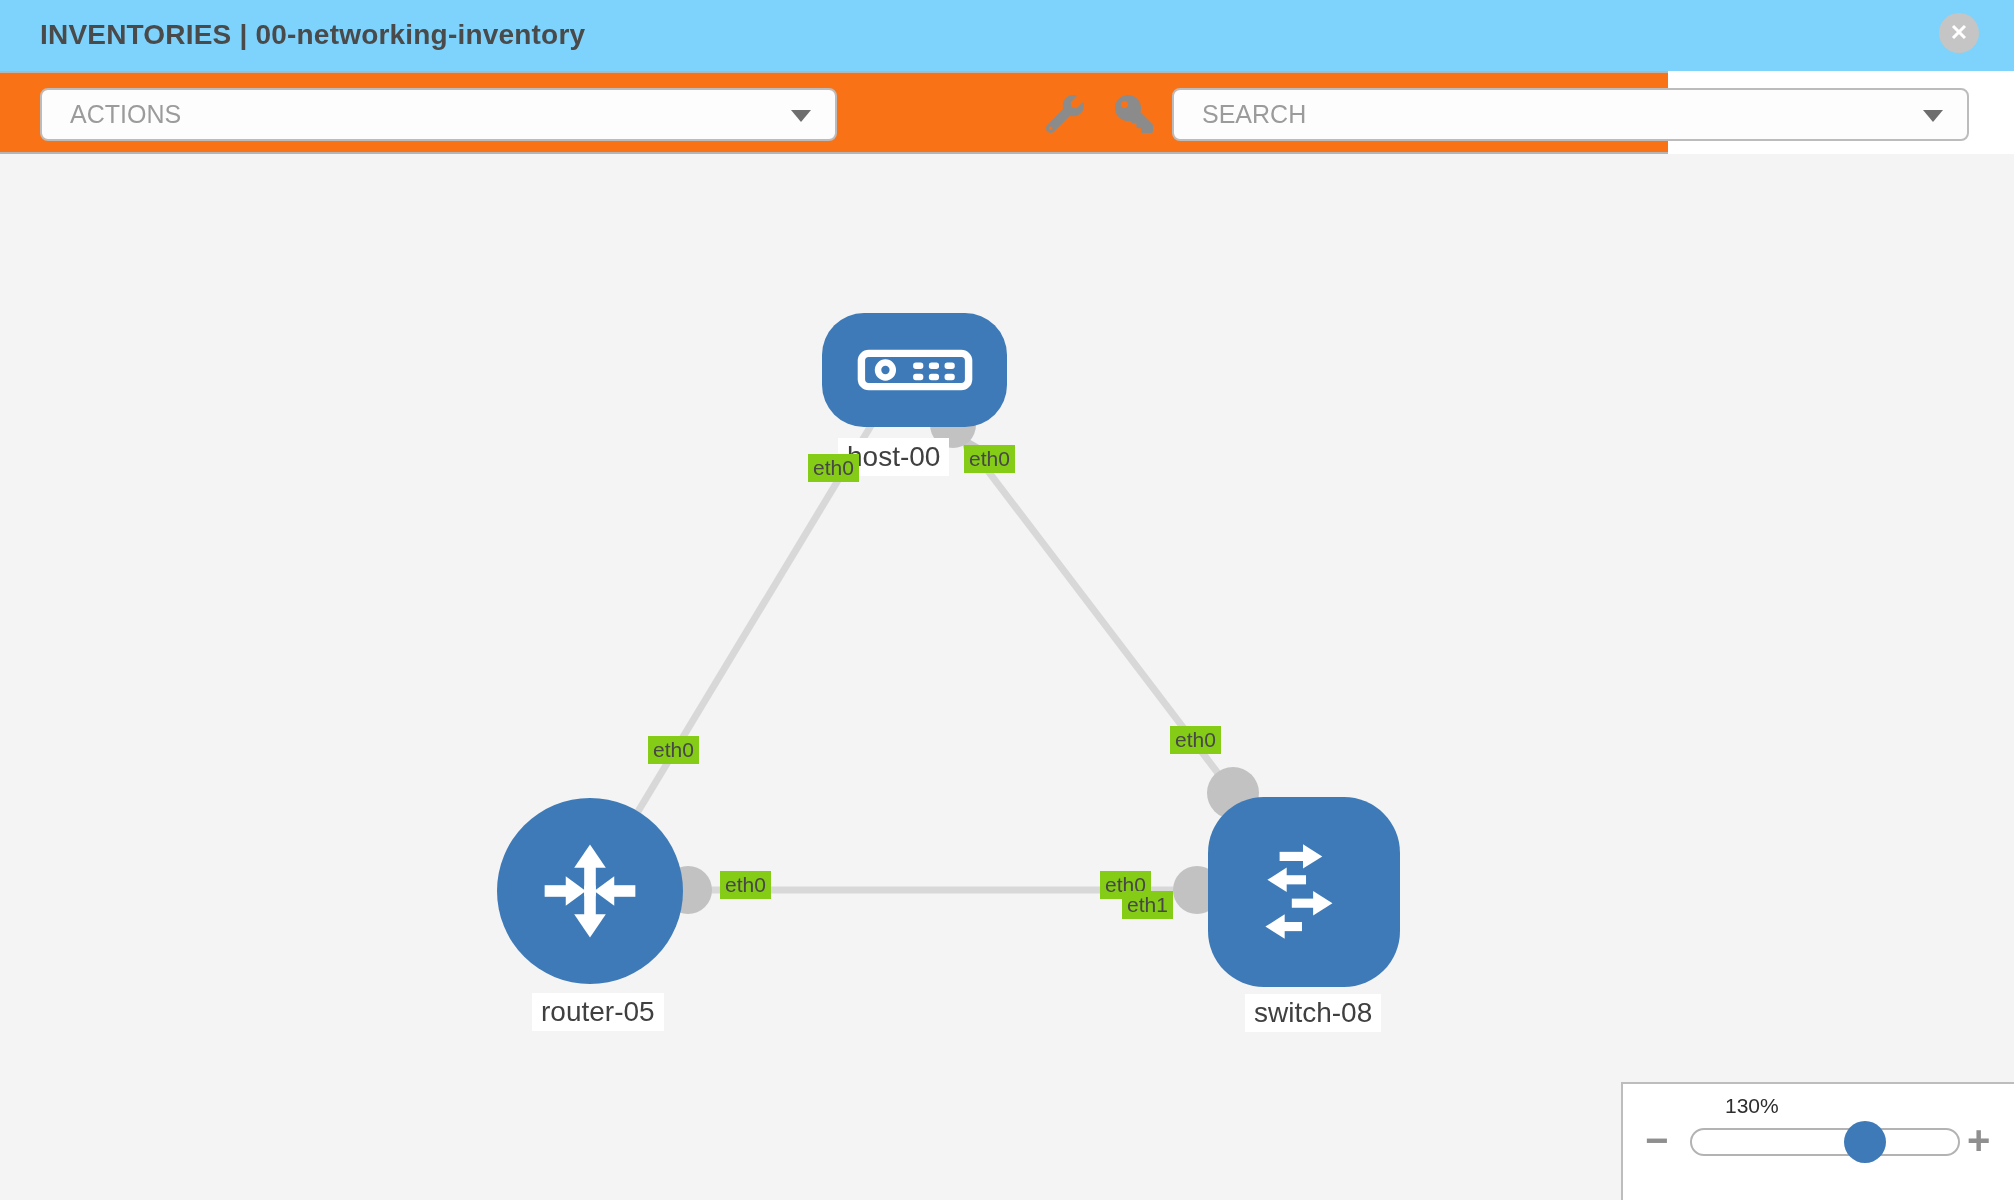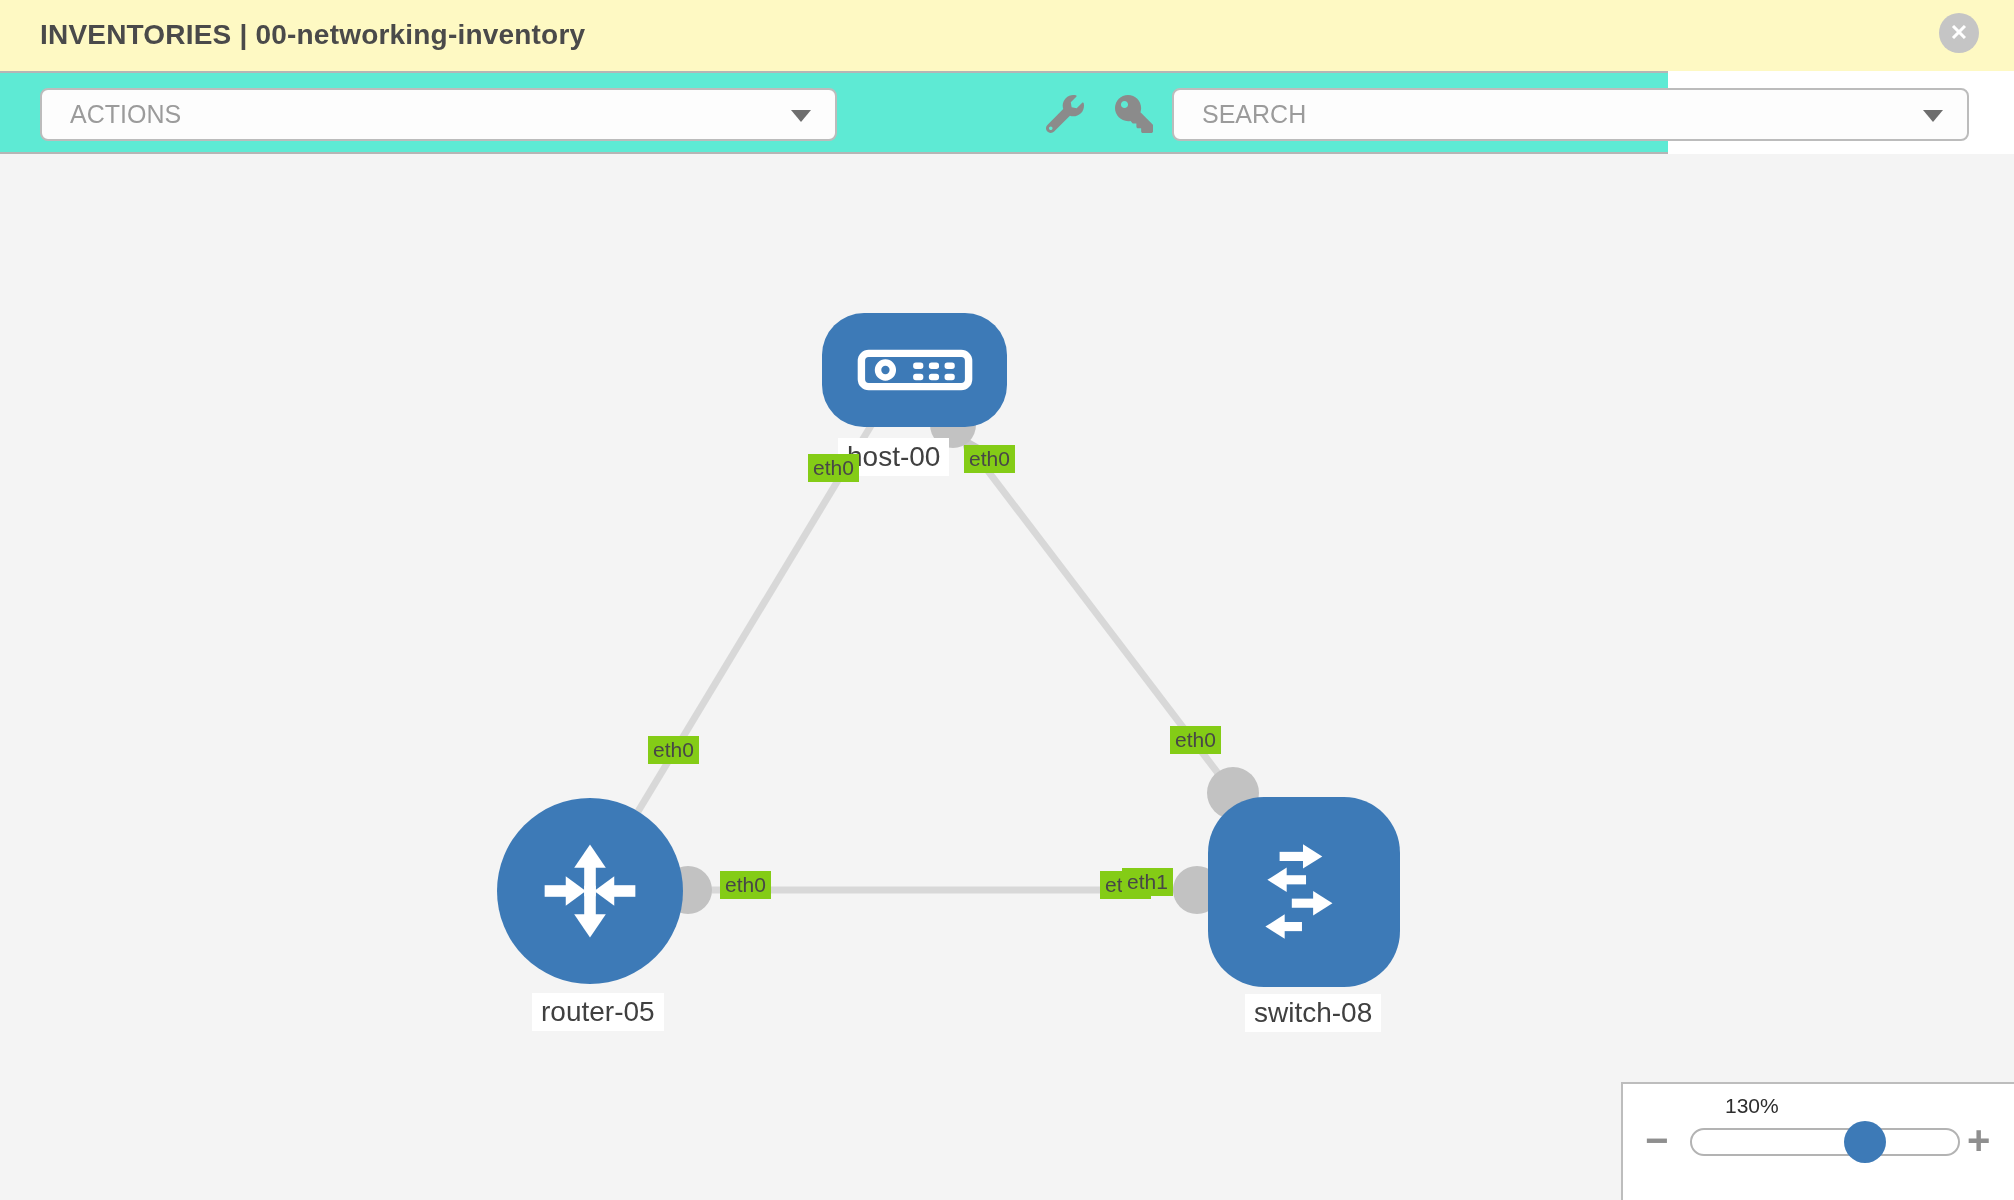--- a/index.html
+++ b/index.html
@@ -1,27 +1,27 @@
 <!DOCTYPE html>
 <html><head>
 <meta charset="utf-8">
 <style>
   * { margin:0; padding:0; box-sizing:border-box; }
   body { font-family:"Liberation Sans", sans-serif; }
   .page { position:relative; width:2014px; height:1200px; background:#ffffff; overflow:hidden; }
 
   
-  .titlebar { position:absolute; top:0; left:0; width:2014px; height:71px; background:#fef9c3;text-decoration:underline; }
+  .titlebar { position:absolute; top:0; left:0; width:2014px; height:71px; background:#7dd3fc;text-decoration:underline; }
   .page-title { position:absolute; left:40px; top:19px; font-size:28px; font-weight:bold; color:#4a4a4a; letter-spacing:.2px; }
   .close-btn { position:absolute; left:1939px; top:13px; width:40px; height:40px; border-radius:50%;
                background:#c5c5c5; color:#ffffff; display:flex; align-items:center; justify-content:center;
                font-size:22px; font-weight:bold; cursor:pointer; }
 
   
-  .toolbar { position:absolute; top:71px; left:0; width:1668px; height:83px; background:#5eead4;
+  .toolbar { position:absolute; top:71px; left:0; width:1668px; height:83px; background:#f97316;
              border-top:2px solid #b5b5b5; border-bottom:2px solid #b5b5b5; }
   .dropdown { position:absolute; top:15px; height:53px; background:#fdfdfd; border:2px solid #bcbcbc;
               border-radius:8px; display:flex; align-items:center; padding:0 28px;
               color:#9b9b9b; font-size:25px; cursor:pointer; }
   .dd-actions { left:40px; width:797px; }
   .dd-search  { left:1172px; width:797px; }
   .caret { position:absolute; right:24px; top:50%; margin-top:-5px; width:0; height:0;
            border-left:10px solid transparent; border-right:10px solid transparent; border-top:12px solid #6e6e6e; }
   .tool-icon { position:absolute; top:22px; width:38px; height:38px; color:#8b8b8b; cursor:pointer; }
   .tool-icon svg { width:38px; height:38px; fill:currentColor; }
@@ -47,21 +47,21 @@
   .lbl-switch { left:1245px; top:840px; }
 
   .iface-label { position:absolute; background:#84cc16; color:#474747; font-size:21px; padding:2px 5px;
                  z-index:3; white-space:nowrap; }
   .if-host-left   { left:808px; top:300px; }
   .if-host-right  { left:964px; top:291px; }
   .if-link-rh     { left:648px; top:582px; }
   .if-switch-top  { left:1170px; top:572px; }
   .if-router-right{ left:720px; top:717px; }
   .if-switch-left-under { left:1100px; top:717px; z-index:3; }
-  .if-switch-left { left:1122px; top:714px; z-index:4; }
+  .if-switch-left { left:1122px; top:737px; z-index:4; }
 
   
   .zoom-panel { position:absolute; left:1621px; top:928px; width:400px; height:125px; background:#ffffff;
                 border:2px solid #bdbdbd; z-index:5; }
   .zoom-level { position:absolute; left:102px; top:10px; width:200px; text-align:left;
                 font-size:21px; color:#2e2e2e; }
   .zoom-btn { position:absolute; font-size:40px; font-weight:bold; color:#8f8f8f; line-height:1; cursor:pointer; }
   .zoom-minus { left:22px; top:36px; }
   .zoom-plus  { left:344px; top:36px; }
   .zoom-track { position:absolute; left:67px; top:44px; width:270px; height:28px; background:#ffffff;

